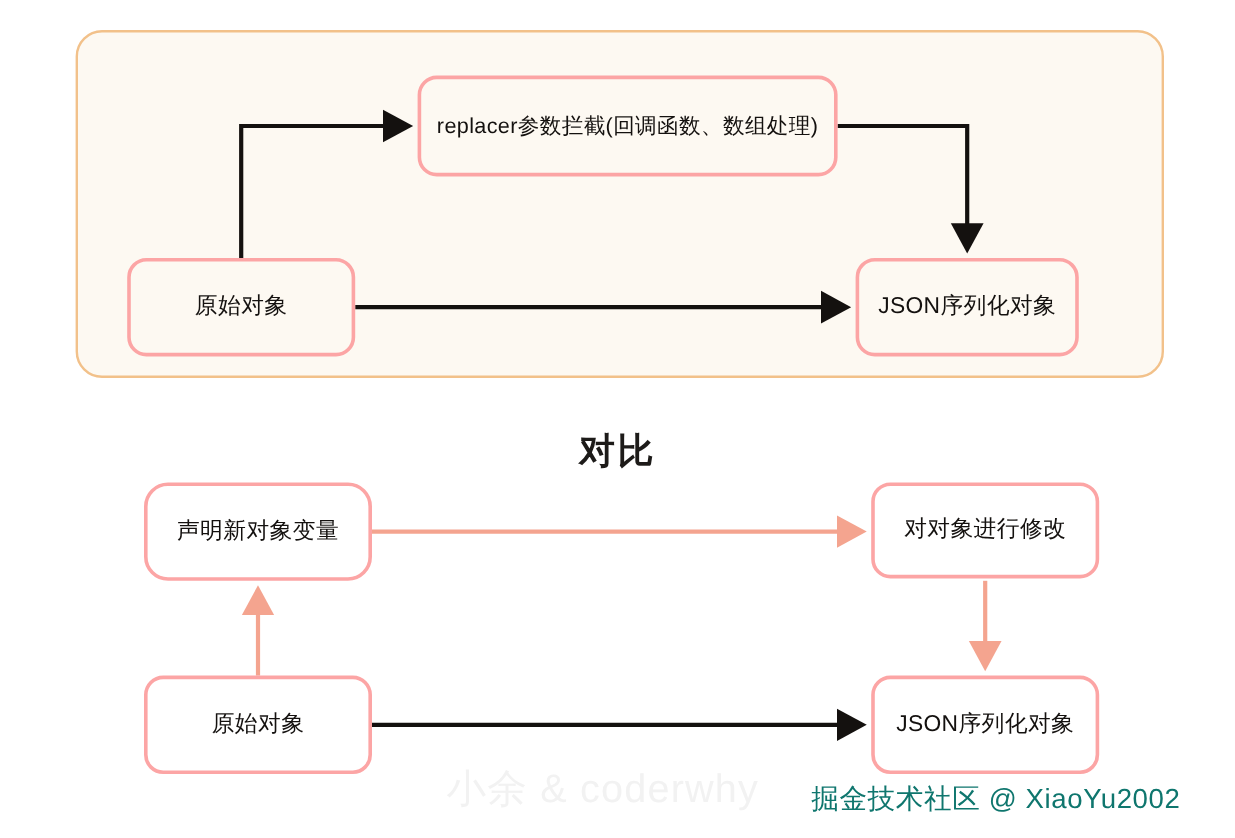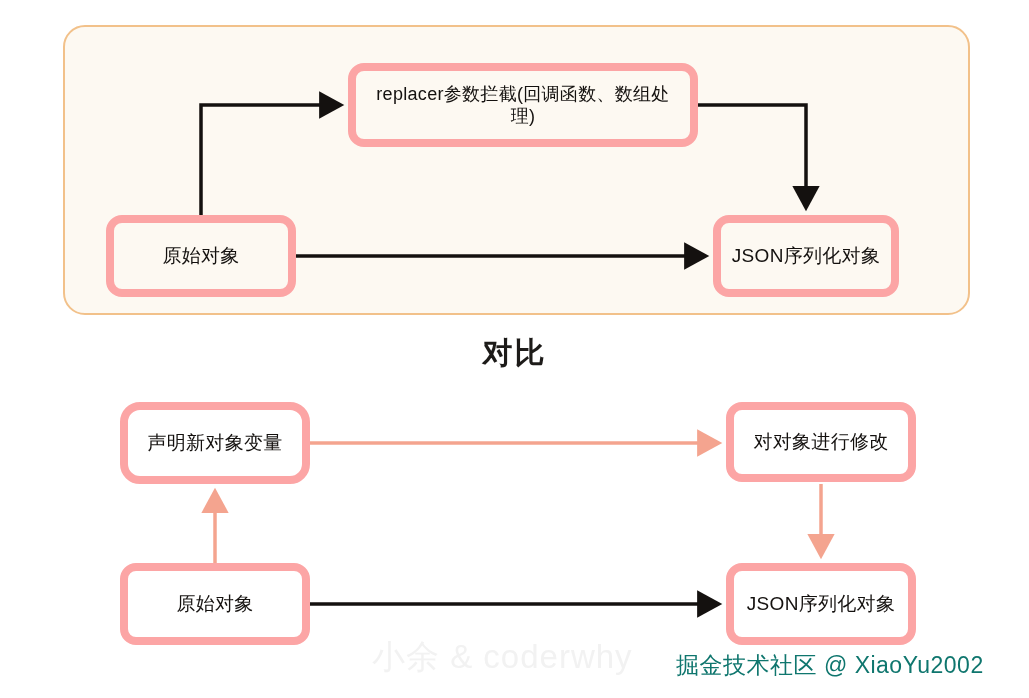--- a/index.html
+++ b/index.html
@@ -33,21 +33,21 @@
     box-sizing: border-box;
     border: 2px solid #f2c18a;
     border-radius: 22px;
     background: #fdf9f2;
   }
 
   
   .node {
     position: absolute;
     box-sizing: border-box;
-    border: 8px solid #fca5a5;
+    border: 3px solid #fca5a5;
     border-radius: 16px;
     display: flex;
     align-items: center;
     justify-content: center;
     text-align: center;
     color: #14110f;
     font-size: 19px;
     line-height: 1.25;
     letter-spacing: 0.3px;
     padding: 0 10px;
@@ -85,21 +85,21 @@
   }
   #node-json-bottom {
     left: 726px; top: 563px;
     width: 190px; height: 82px;
   }
 
   
   #section-title {
     position: absolute;
     left: 0;
-    top: 333px;
+    top: 356px;
     width: 1029px;
     text-align: center;
     font-size: 30px;
     font-weight: 700;
     color: #1d1b19;
     letter-spacing: 2px;
   }
 
   
   #watermark-center {

